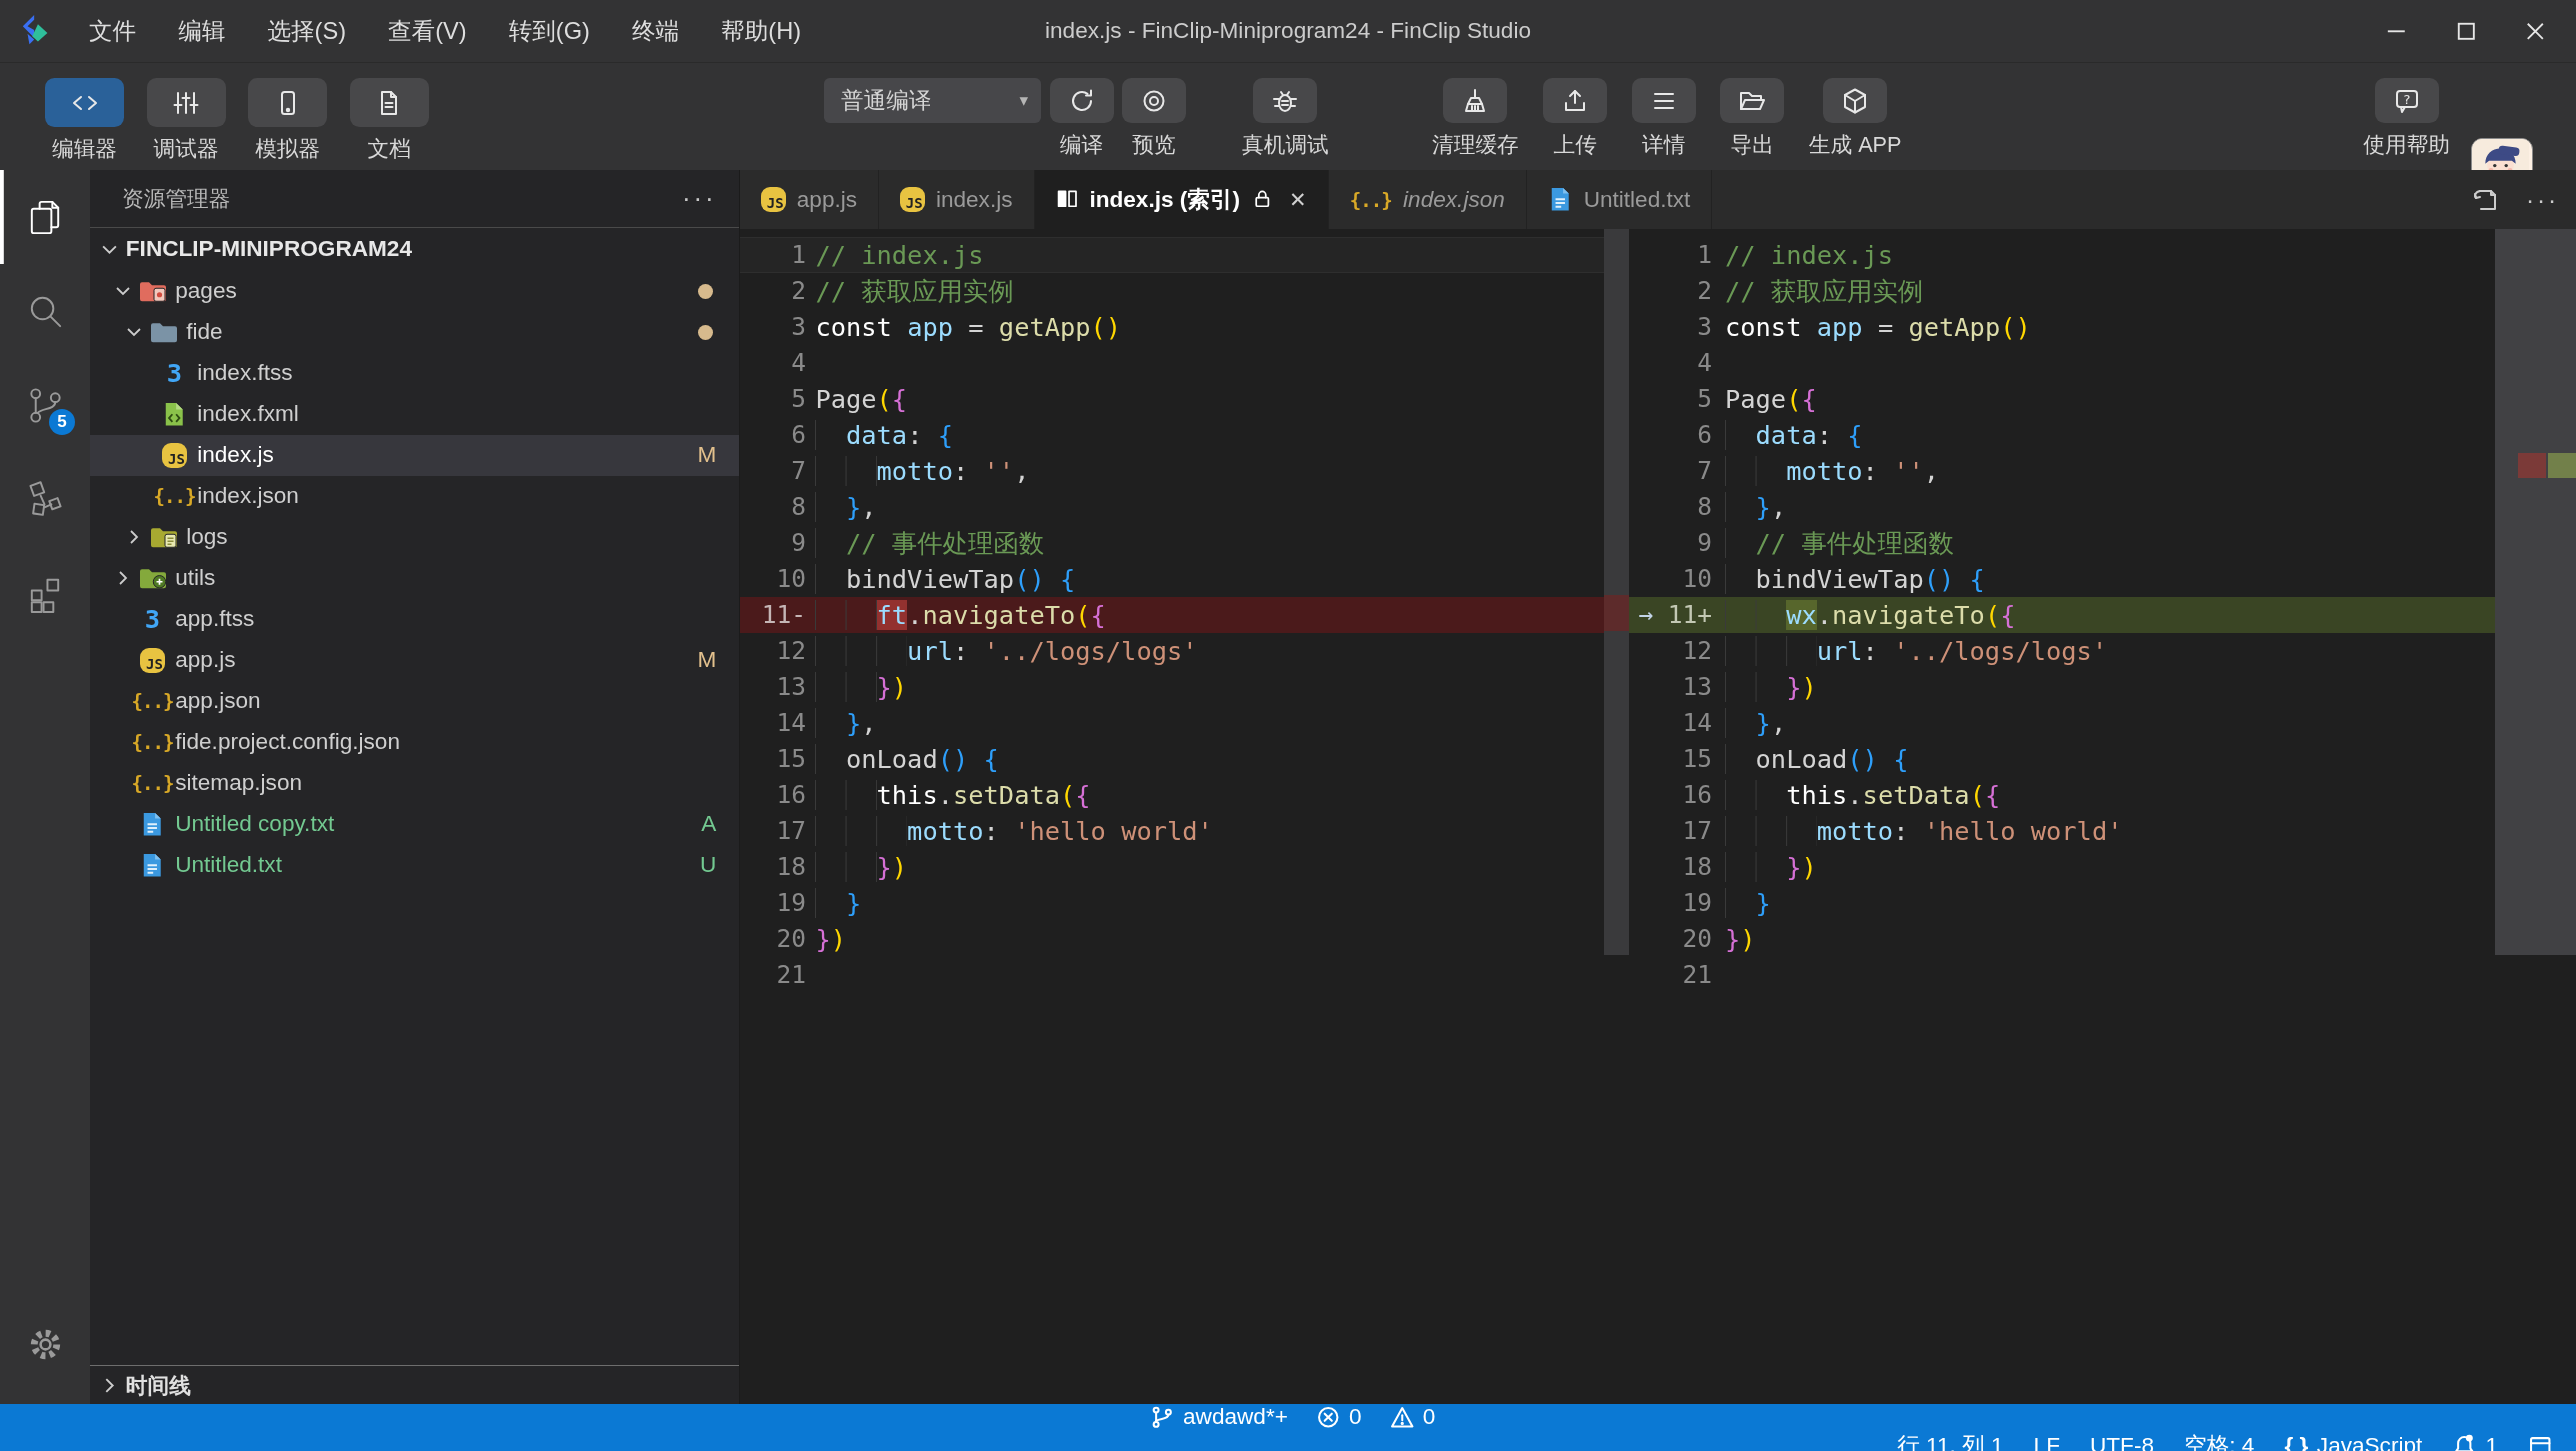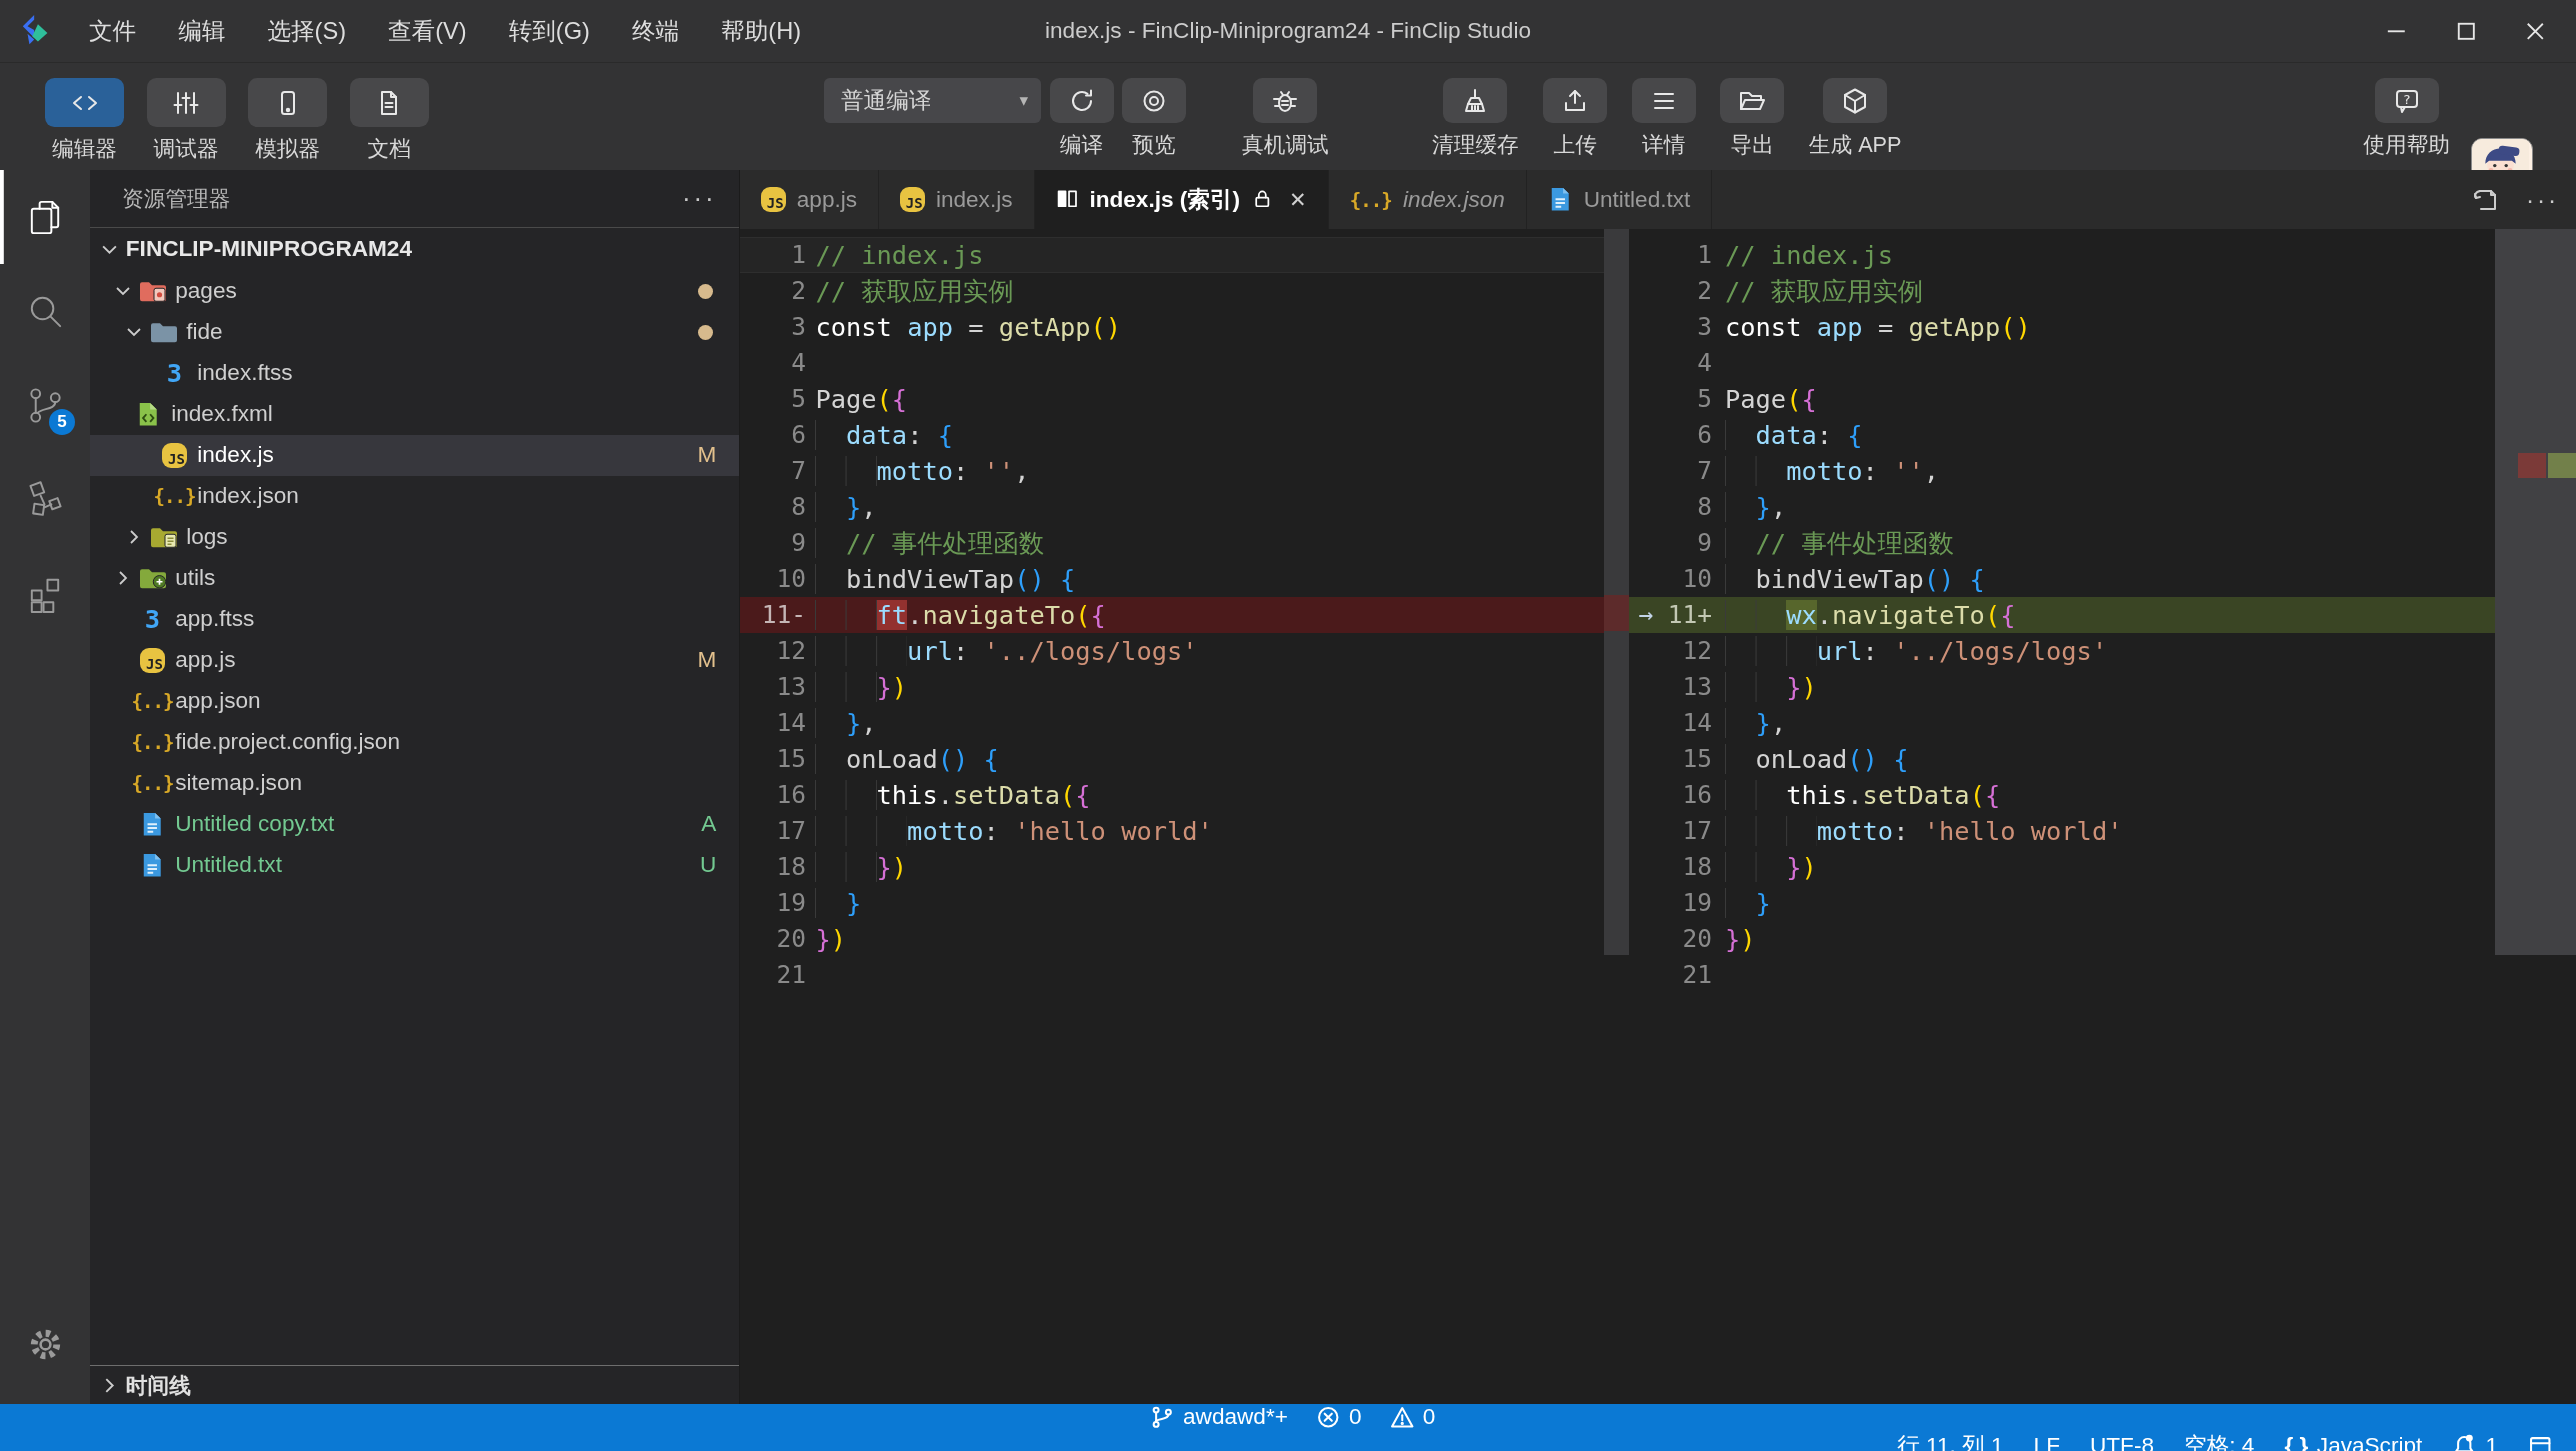--- a/index.html
+++ b/index.html
@@ -398,21 +398,21 @@
             <span class="badge dot"></span>
           </div>
           <div class="trow" style="padding-left: 43px;">
             <span class="chev"></span>
             <span class="ficon">
               <span class="fi ftss">3</span>
             </span>
             <span class="lbl">index.ftss</span>
             <span class="spacer"></span>
           </div>
-          <div class="trow" style="padding-left: 17px;">
+          <div class="trow" style="padding-left: 43px;">
             <span class="chev"></span>
             <span class="ficon">
               <svg width="24.5" height="24.5" viewBox="0 0 24 26">
                 <path d="M3 1h11l7 7v17H3z" fill="#8ac24a"></path>
                 <path d="M14 1v7h7" fill="#b5da85"></path>
                 <path d="M10 13l-3.5 4L10 21M14 13l3.5 4L14 21" stroke="#2e4d12" stroke-width="2" fill="none"></path>
               </svg>
             </span>
             <span class="lbl">index.fxml</span>
             <span class="spacer"></span>

